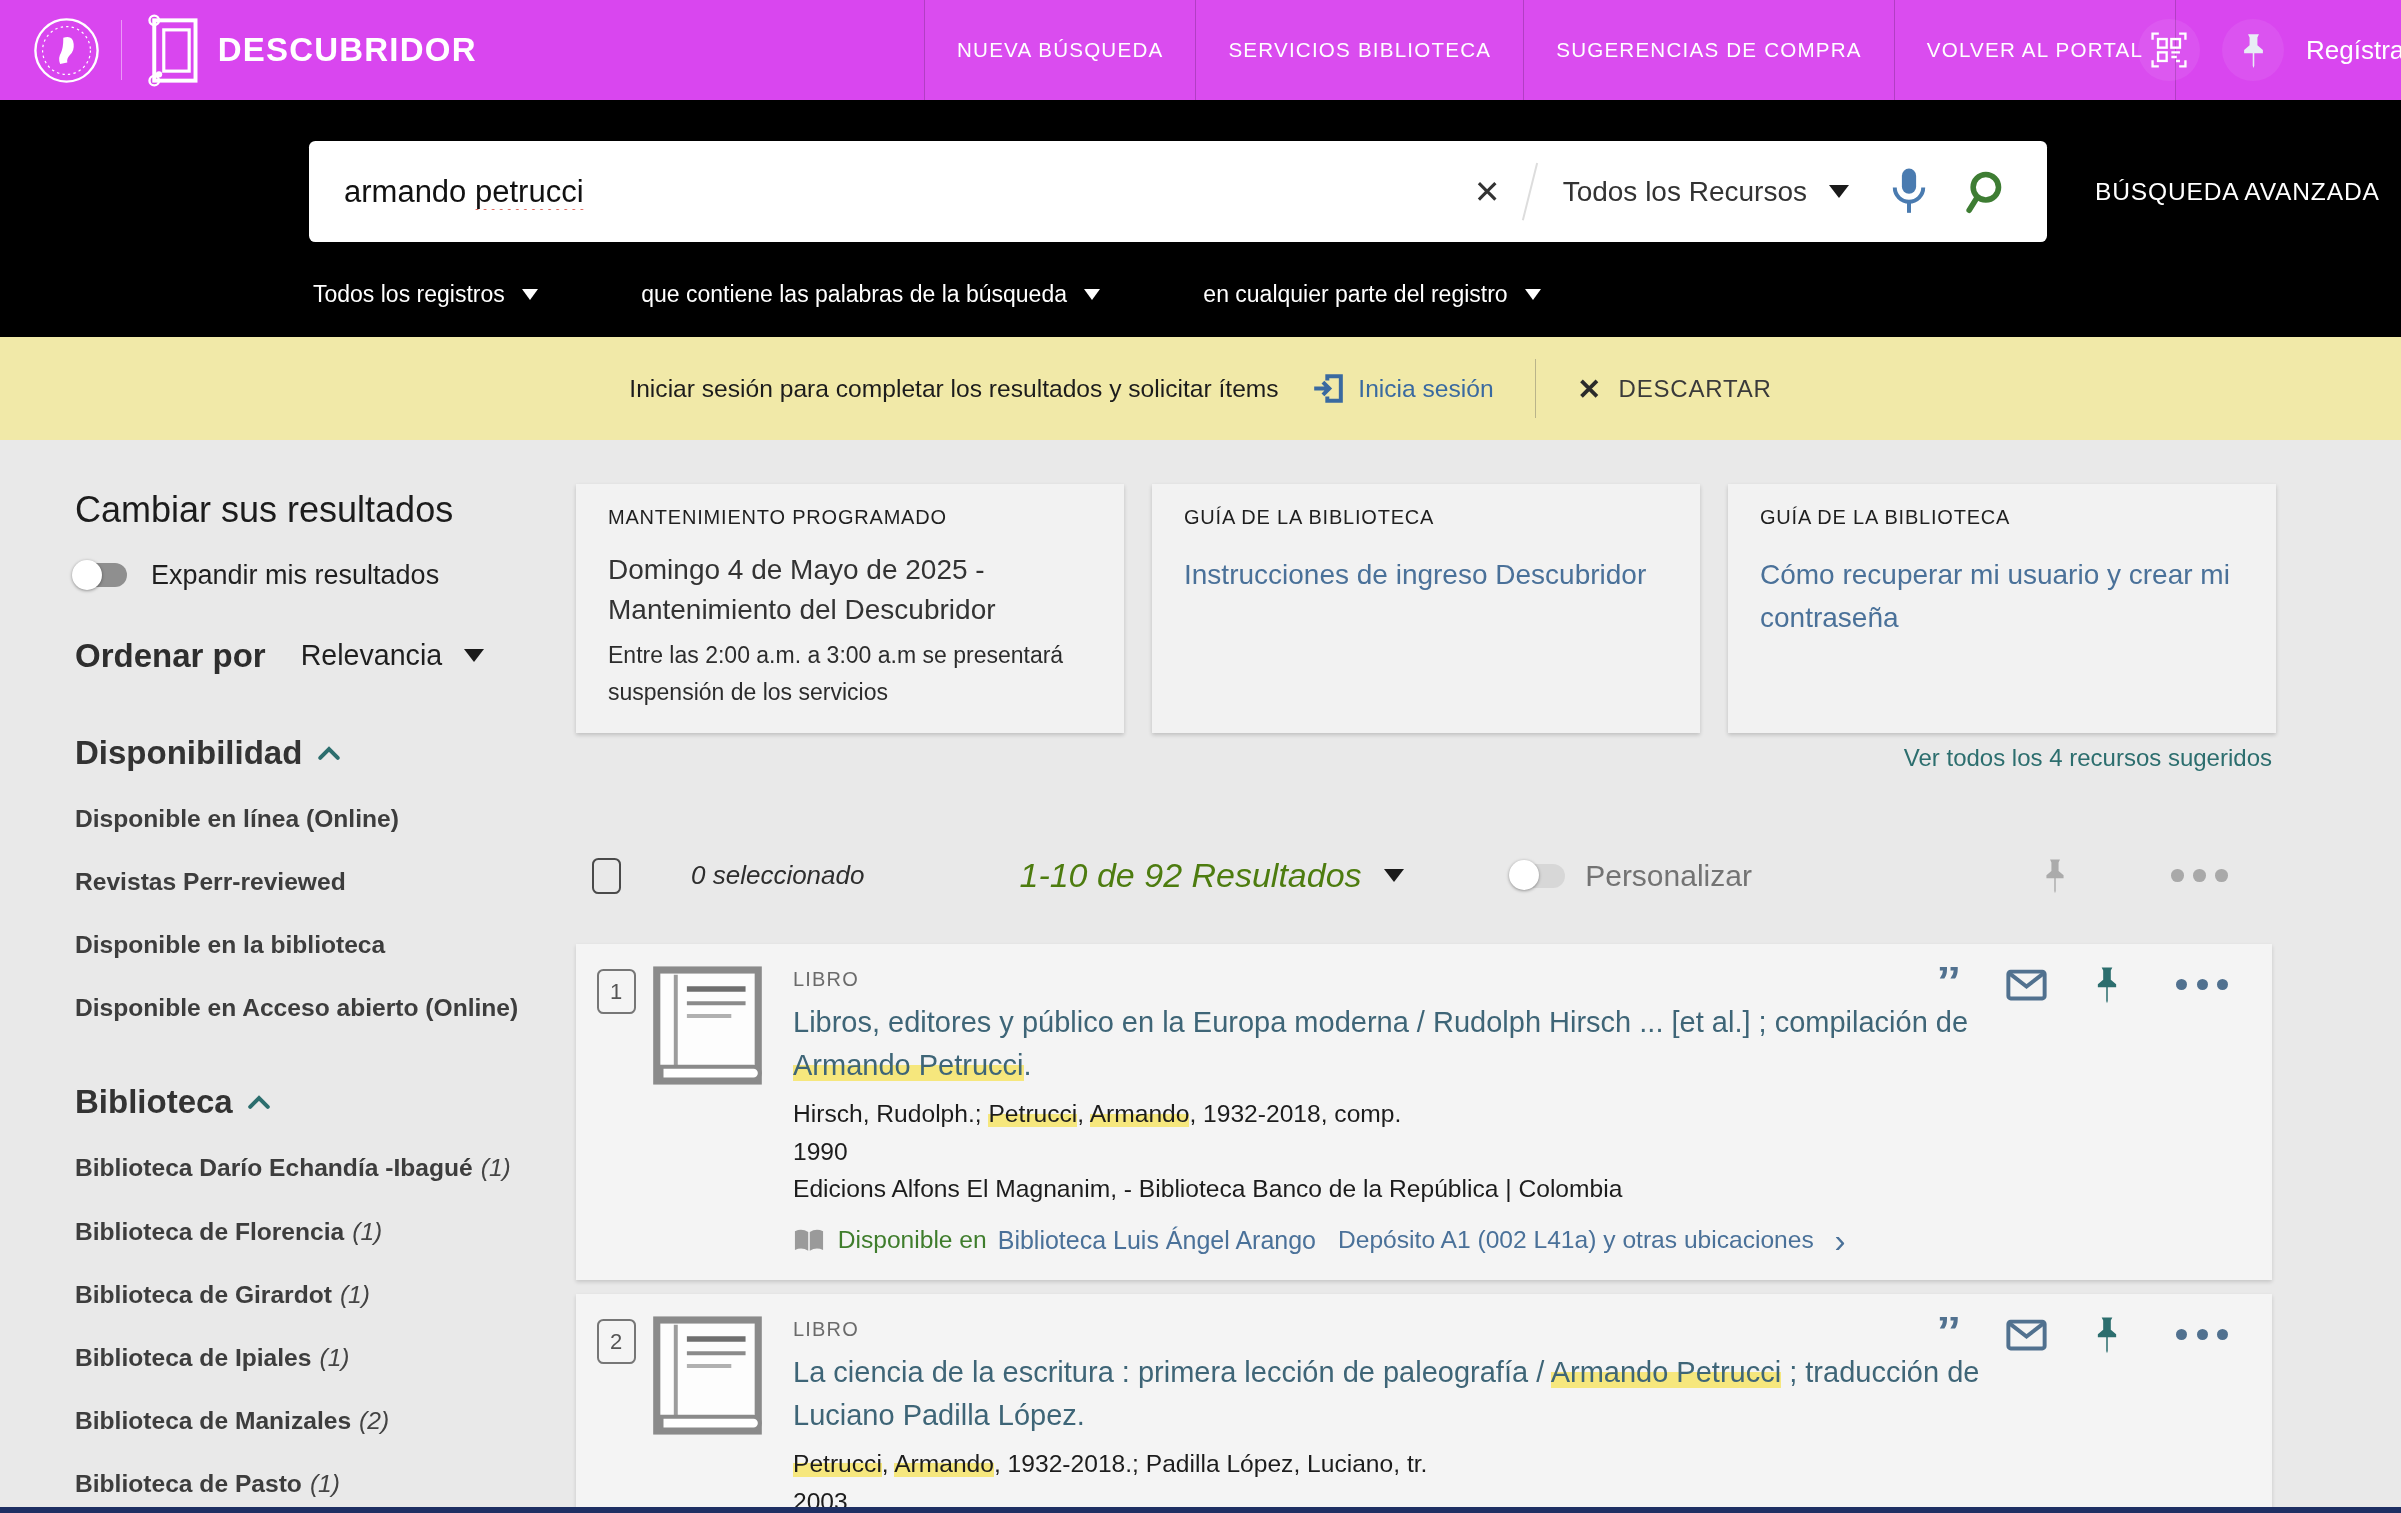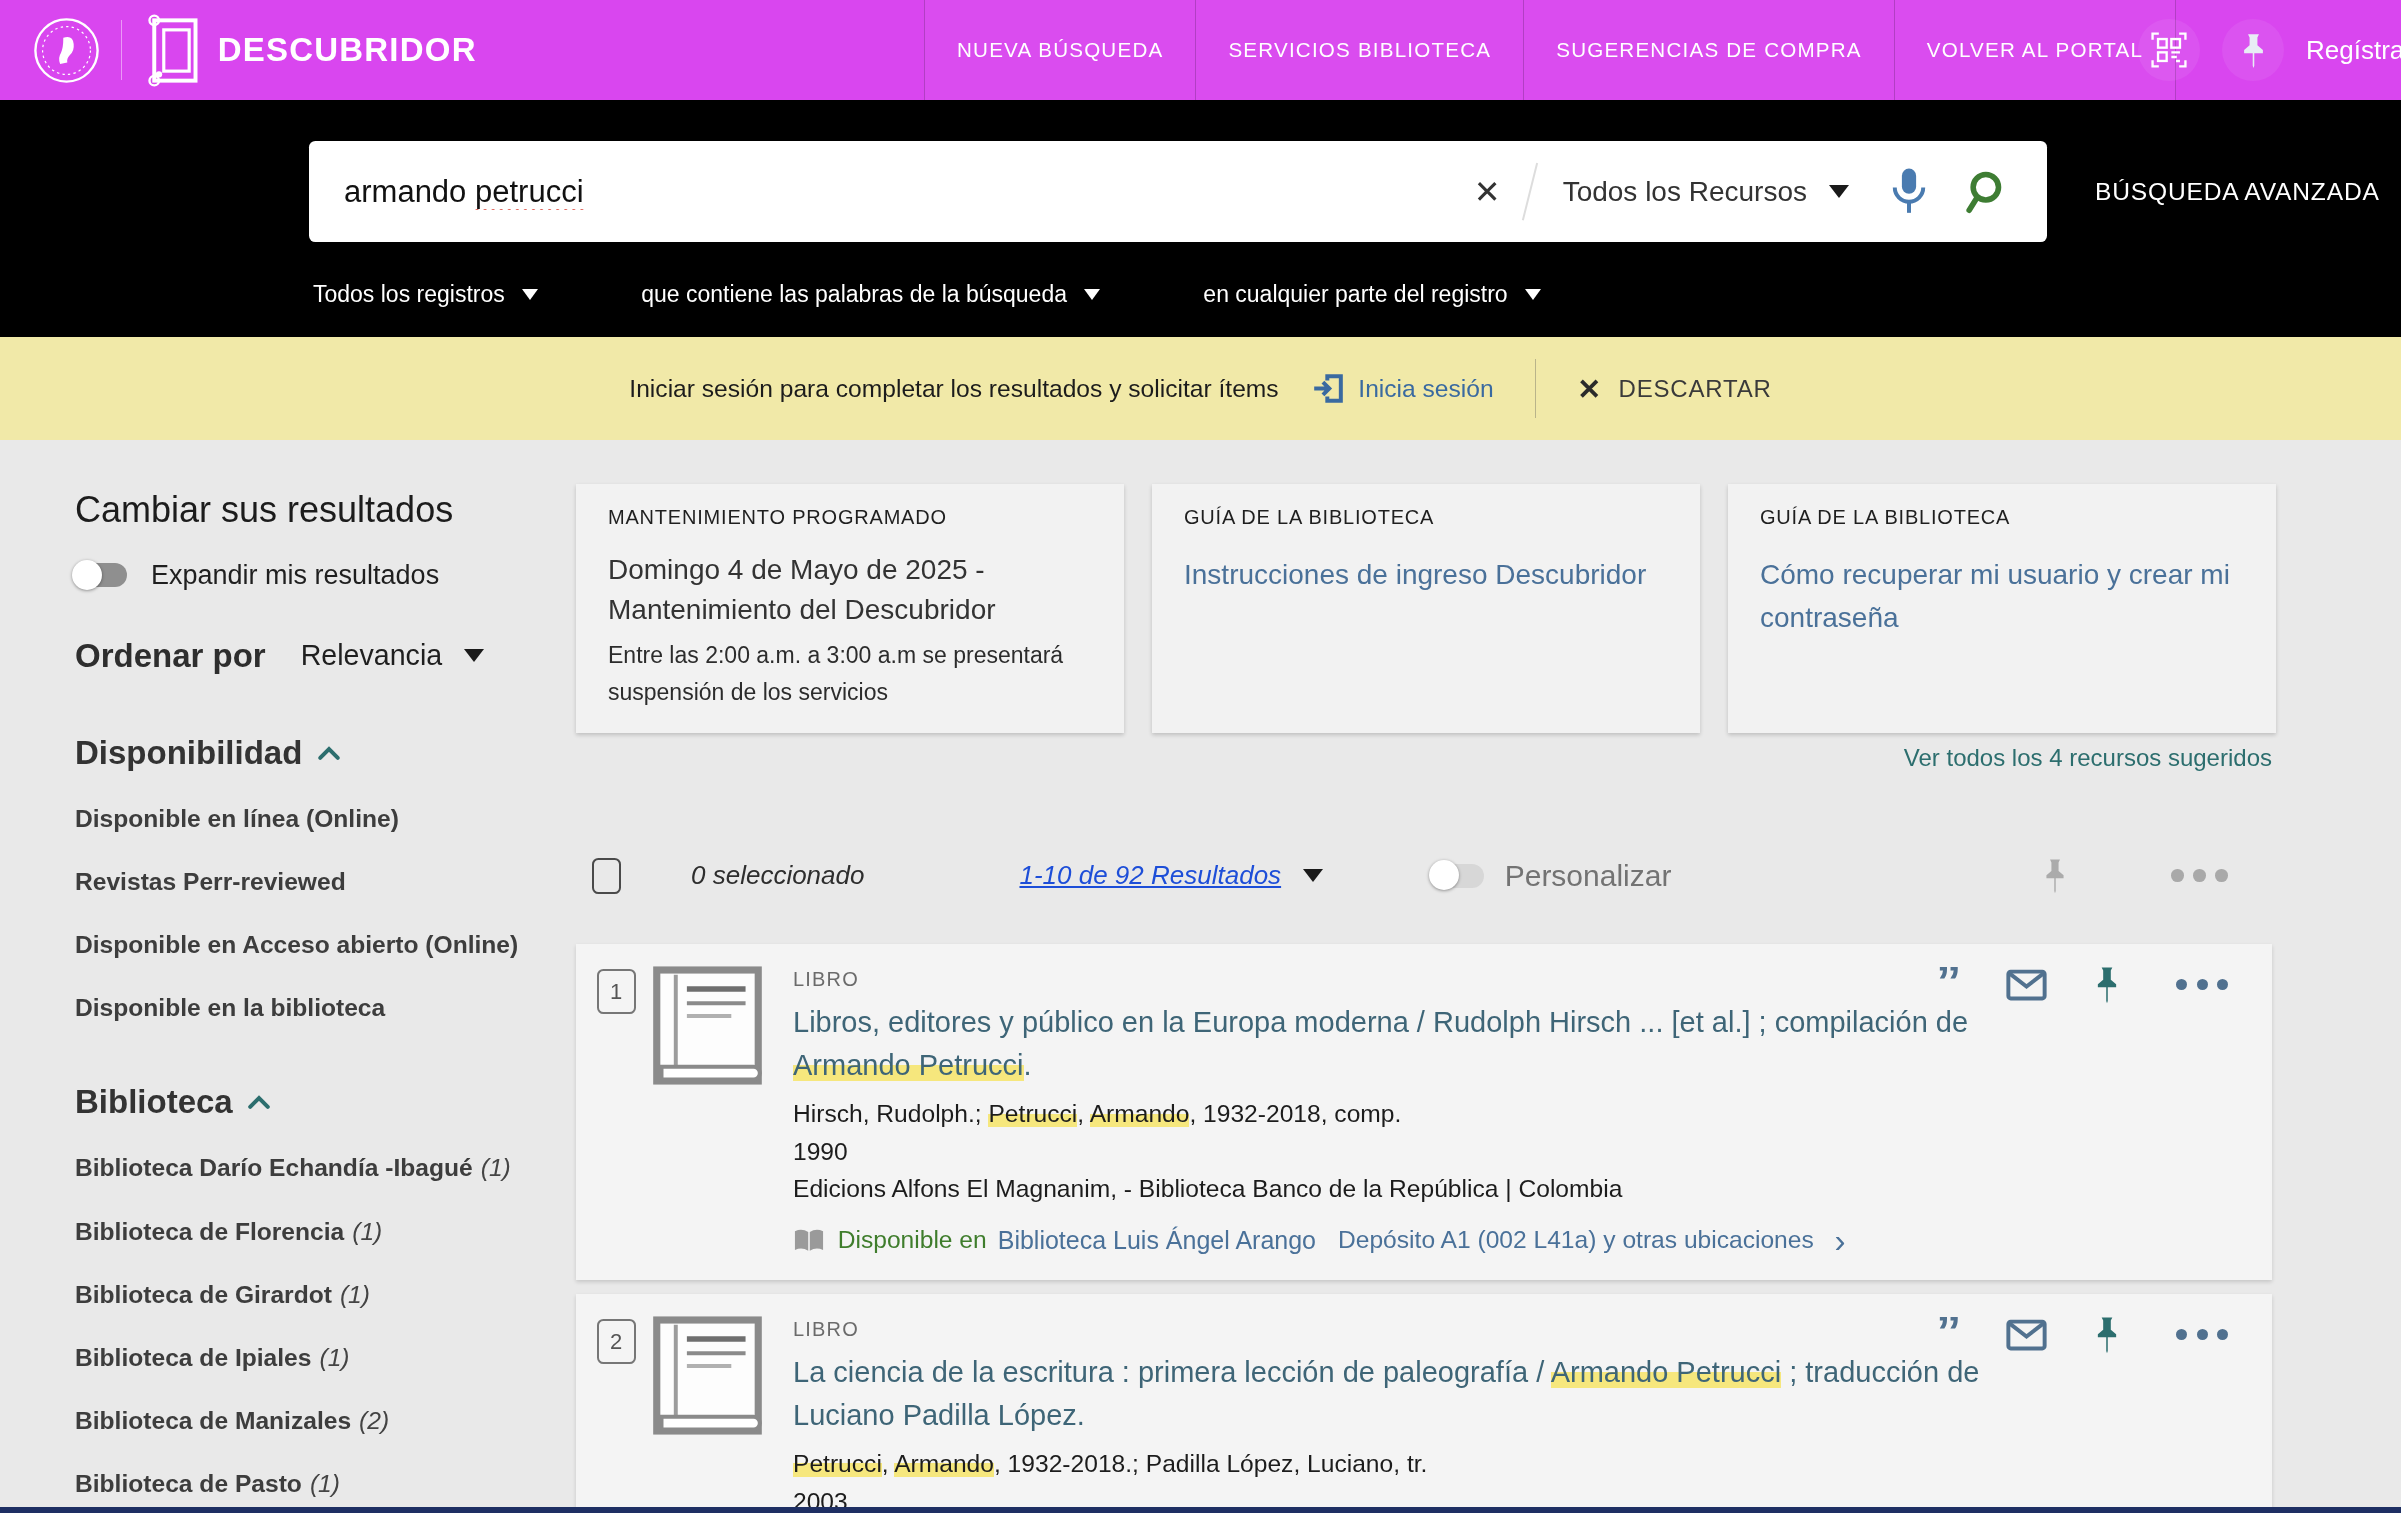--- a/index.html
+++ b/index.html
@@ -73,21 +73,21 @@
   .card-title{margin-top:20.6px;font-size:28px;color:#333;line-height:1.45;}
   .card-body{margin-top:6.3px;font-size:23px;color:#2c2c2c;line-height:1.6;}
   .card-link{margin-top:24px;font-size:28px;color:#4a7199;line-height:1.55;cursor:pointer;}
   .see-all{position:absolute;left:576px;top:744px;width:1696px;text-align:right;font-size:24px;color:#2c6e6e;cursor:pointer;}
 
   
   .toolbar{position:absolute;left:576px;top:850px;width:1696px;height:51px;display:flex;align-items:center;}
   .cbx{width:25px;height:32px;border:2.4px solid #4a4a4a;border-radius:6.3px;margin-left:16px;cursor:pointer;}
   .sel-txt{font-style:italic;font-size:26px;color:#2e2e2e;margin-left:70px;}
   .range{display:flex;align-items:center;margin-left:155px;cursor:pointer;}
-  .range-txt{font-style:italic;font-size:26px;color:#1d4ed8;text-decoration:underline;}
+  .range-txt{font-style:italic;font-size:34px;color:#4d7c0f;}
   .switch.light{background:#d7d7d7;margin-left:109px;cursor:pointer;}
   .pers-label{font-size:30px;color:#737373;margin-left:20.6px;cursor:pointer;}
   .tb-icons{margin-left:auto;display:flex;align-items:center;padding-right:44px;}
   .dots{display:flex;margin-left:91px;cursor:pointer;}
   .dots i{width:12.7px;height:12.7px;border-radius:50%;background:#a9a9a9;margin-left:9.5px;}
   .dots.blue i{background:#51718f;width:11px;height:11px;}
 
   
   .result{position:absolute;left:576px;width:1696px;background:#f4f4f4;box-shadow:0 1.6px 4px rgba(0,0,0,.15);}
   .r1{top:944px;height:336px;}
@@ -232,22 +232,22 @@
     </div>
 
     <div class="facet-head">
       <span class="txt">Disponibilidad</span>
       <svg class="chev-up" width="24" height="16" viewBox="0 0 30 20">
         <polyline points="4,16 15,5 26,16" fill="none" stroke="#2c6e6e" stroke-width="5" stroke-linecap="round"></polyline>
       </svg>
     </div>
     <div class="facet-item">Disponible en línea (Online)</div>
     <div class="facet-item">Revistas Perr-reviewed</div>
+    <div class="facet-item">Disponible en la biblioteca</div>
     <div class="facet-item">Disponible en Acceso abierto (Online)</div>
-    <div class="facet-item">Disponible en la biblioteca</div>
 
     <div class="facet-head">
       <span class="txt">Biblioteca</span>
       <svg class="chev-up" width="24" height="16" viewBox="0 0 30 20">
         <polyline points="4,16 15,5 26,16" fill="none" stroke="#2c6e6e" stroke-width="5" stroke-linecap="round"></polyline>
       </svg>
     </div>
     <div class="facet-item"><span>Biblioteca Darío Echandía -Ibagué</span><span class="facet-count">(1)</span></div>
     <div class="facet-item"><span>Biblioteca de Florencia</span><span class="facet-count">(1)</span></div>
     <div class="facet-item"><span>Biblioteca de Girardot</span><span class="facet-count">(1)</span></div>

